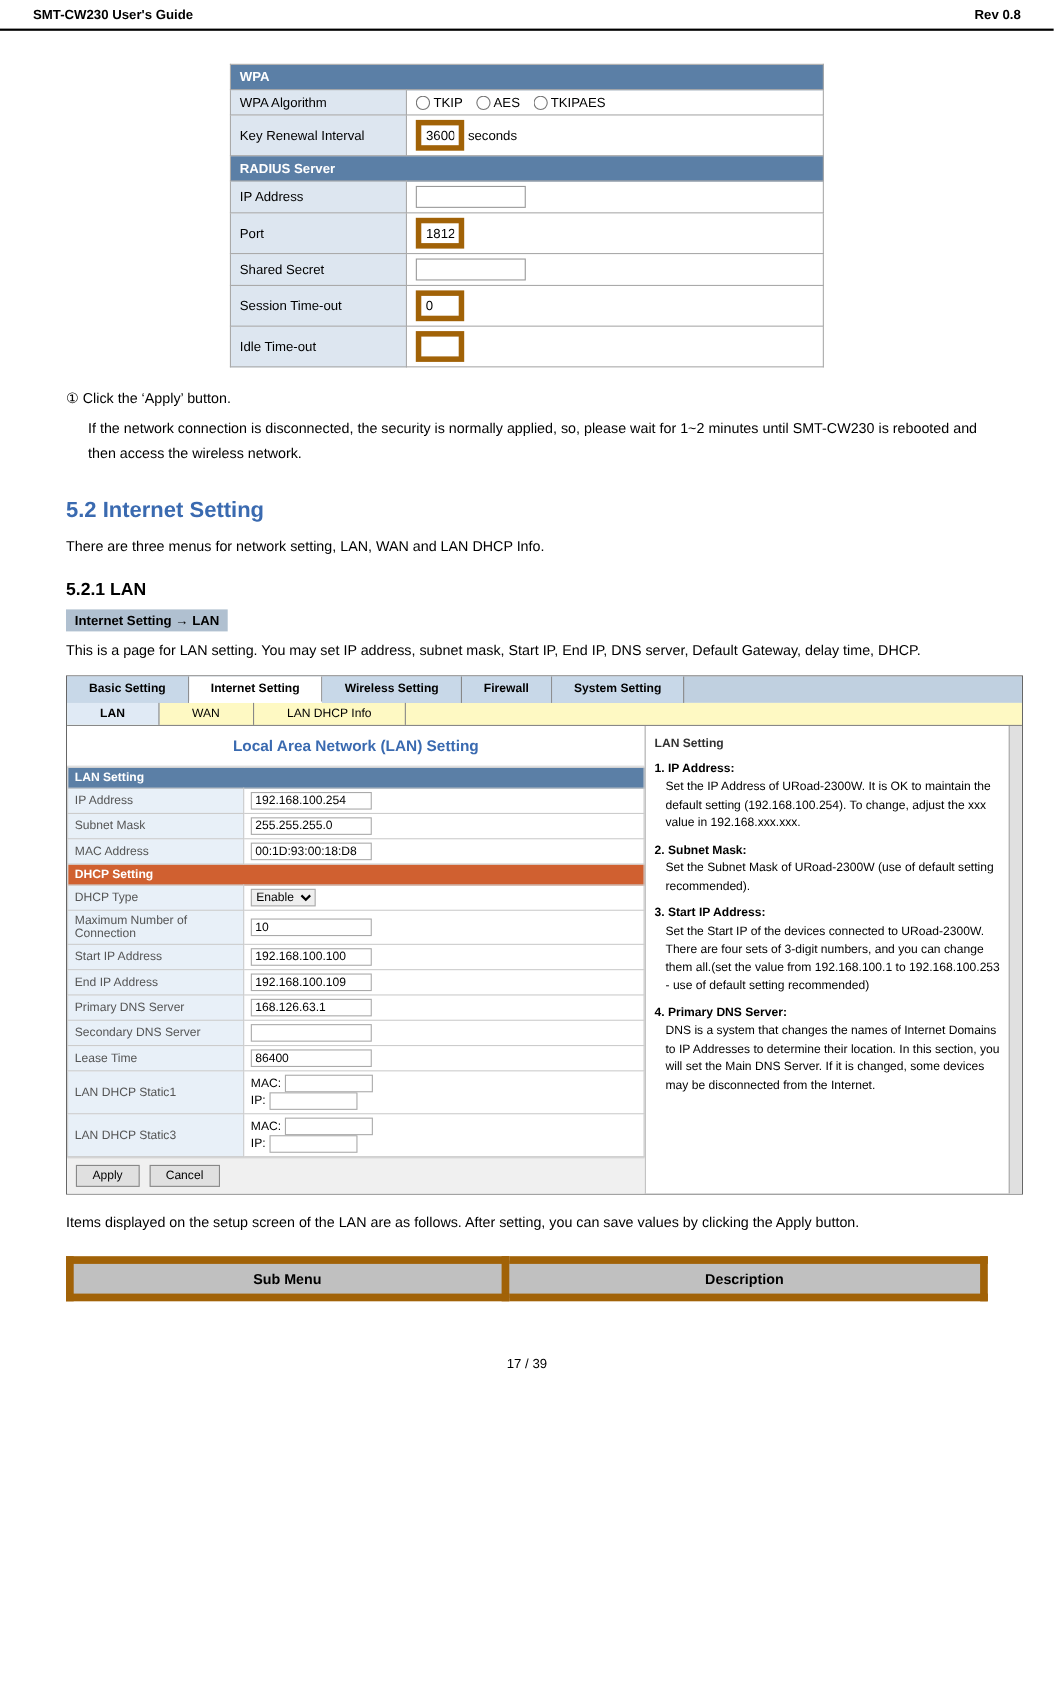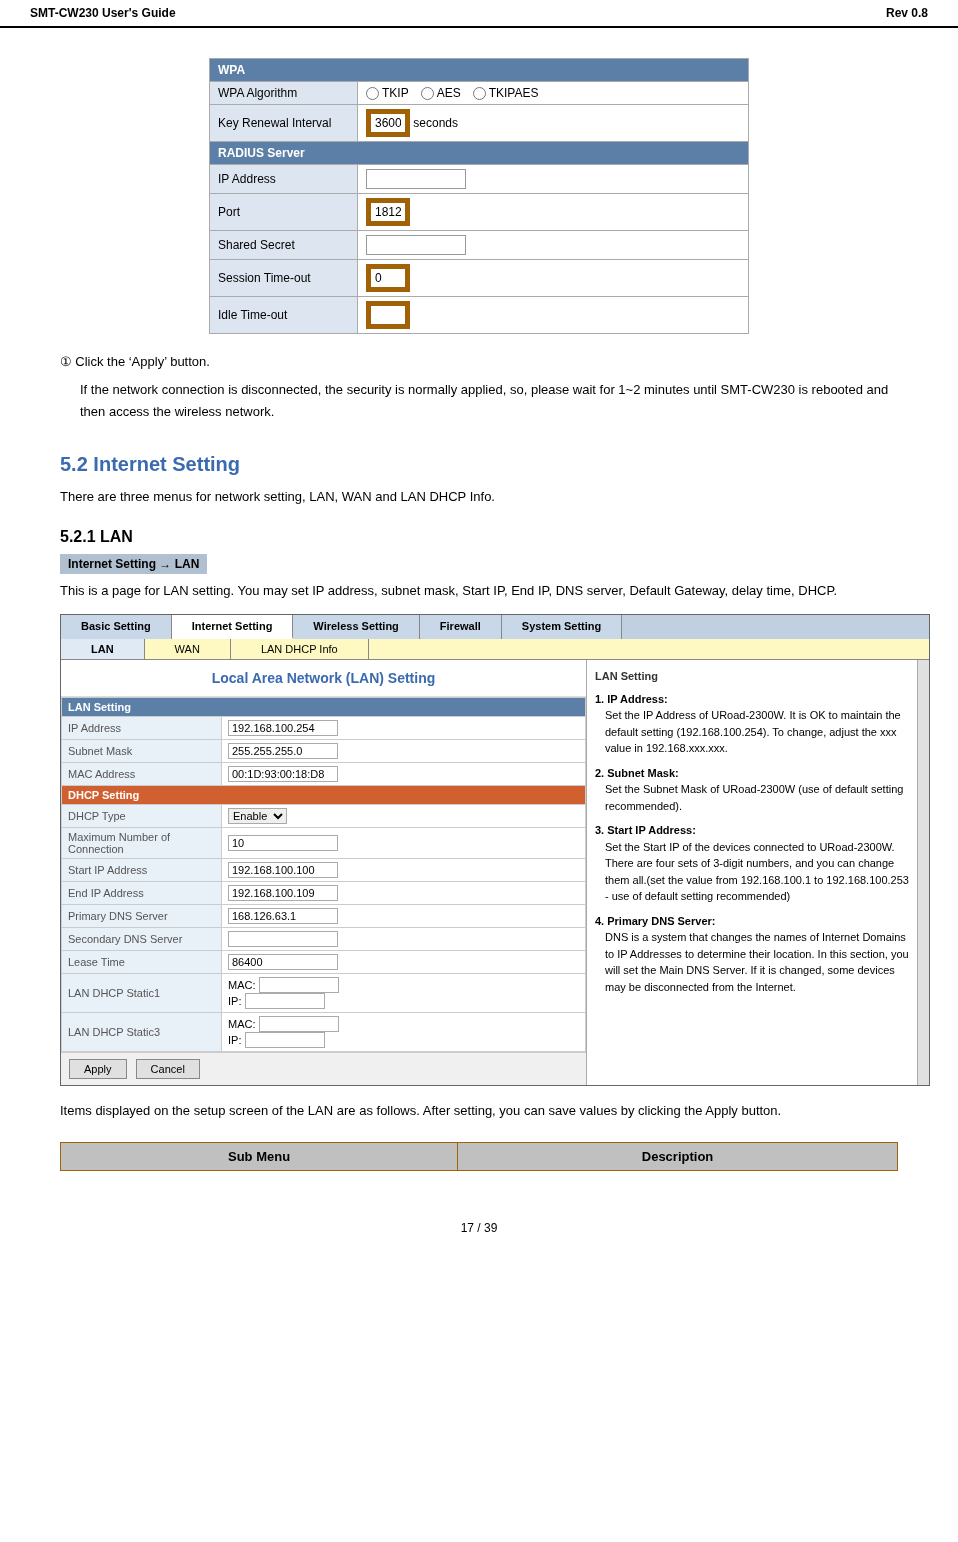--- a/index.html
+++ b/index.html
@@ -41,21 +41,21 @@
       padding: 4px 8px;
     }
 
     .config-table td {
       border: 1px solid #aaa;
       padding: 4px 8px;
     }
 
     .config-table .label-cell {
       background: #dde6f0;
-      width: 148px;
+      width: 160px;
     }
 
     .radio-group {
       display: flex;
       align-items: center;
       gap: 12px;
     }
 
     .radio-group label {
       display: flex;
@@ -260,21 +260,21 @@
     
     .bottom-table {
       width: 100%;
       border-collapse: collapse;
       margin-top: 20px;
       font-size: 13px;
     }
 
     .bottom-table th {
       background: #c0c0c0;
-      border: 1px solid #a16207;
+      border: 7px solid #a16207;
       padding: 6px 12px;
       font-weight: bold;
       text-align: center;
     }
 
     
     .page-footer {
       text-align: center;
       font-size: 12px;
       padding: 10px;

